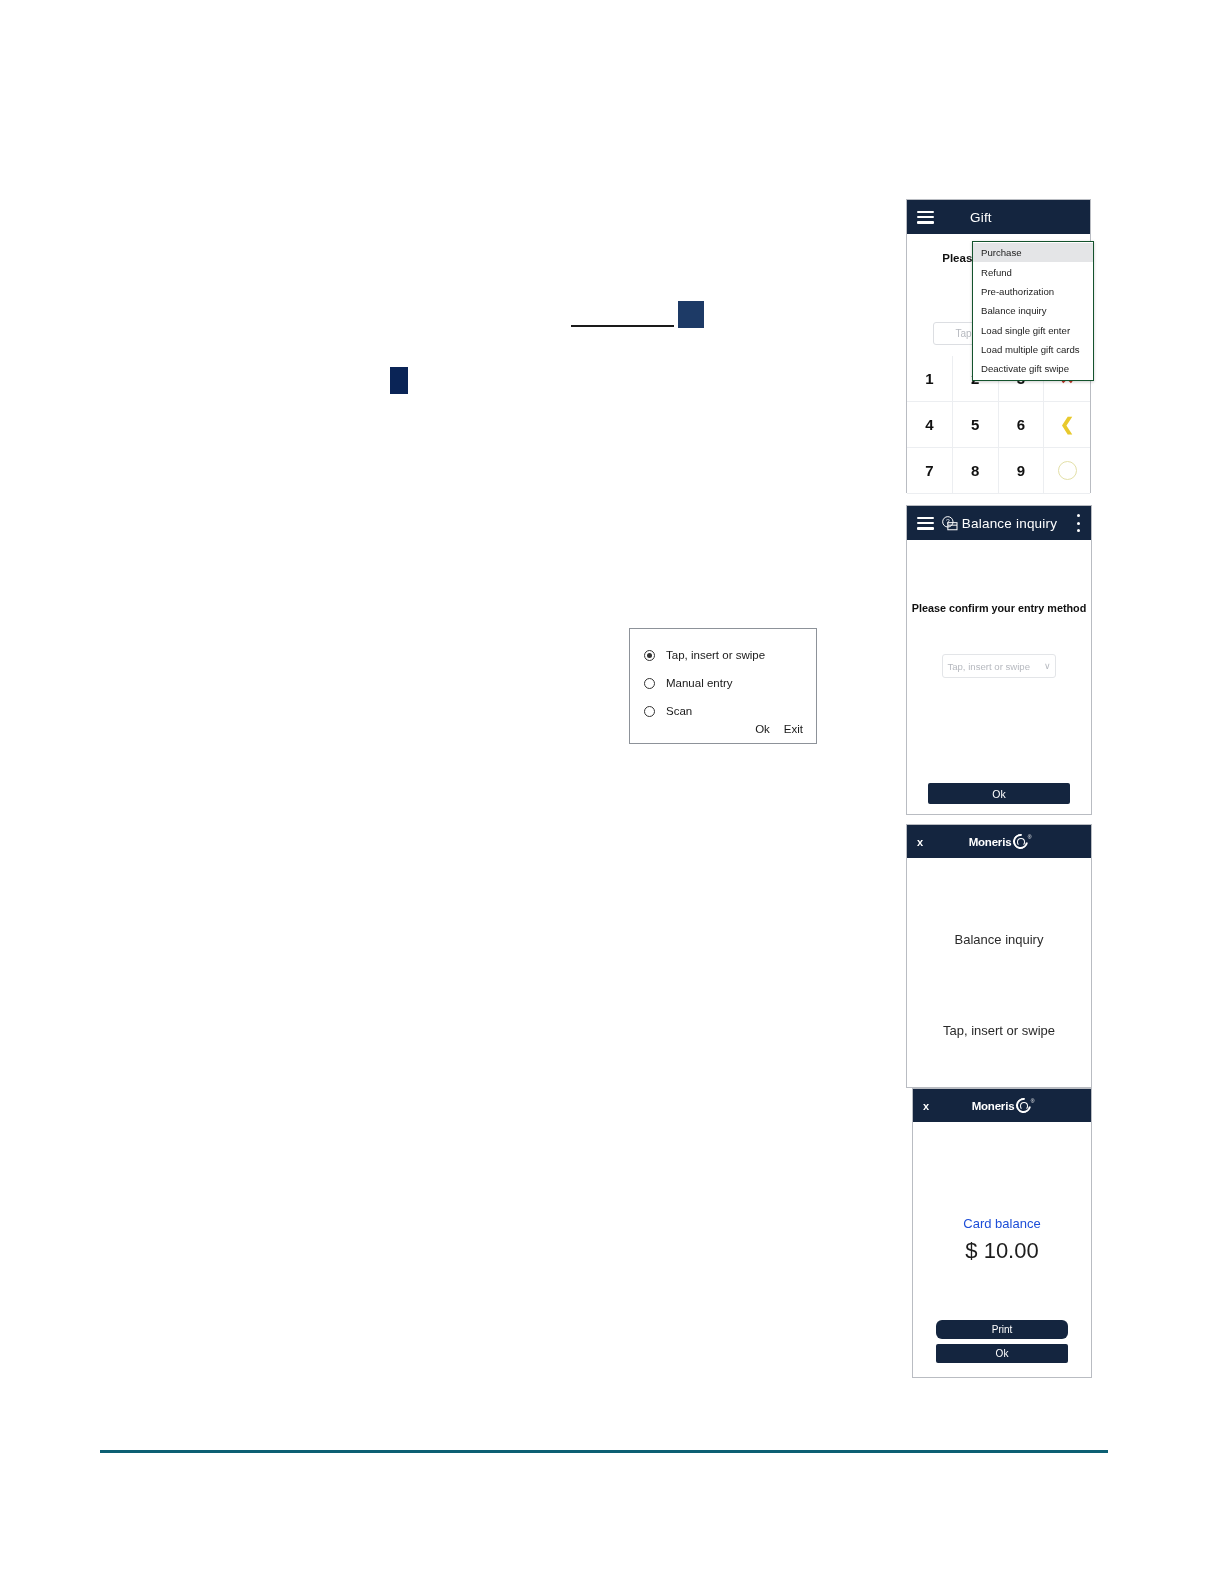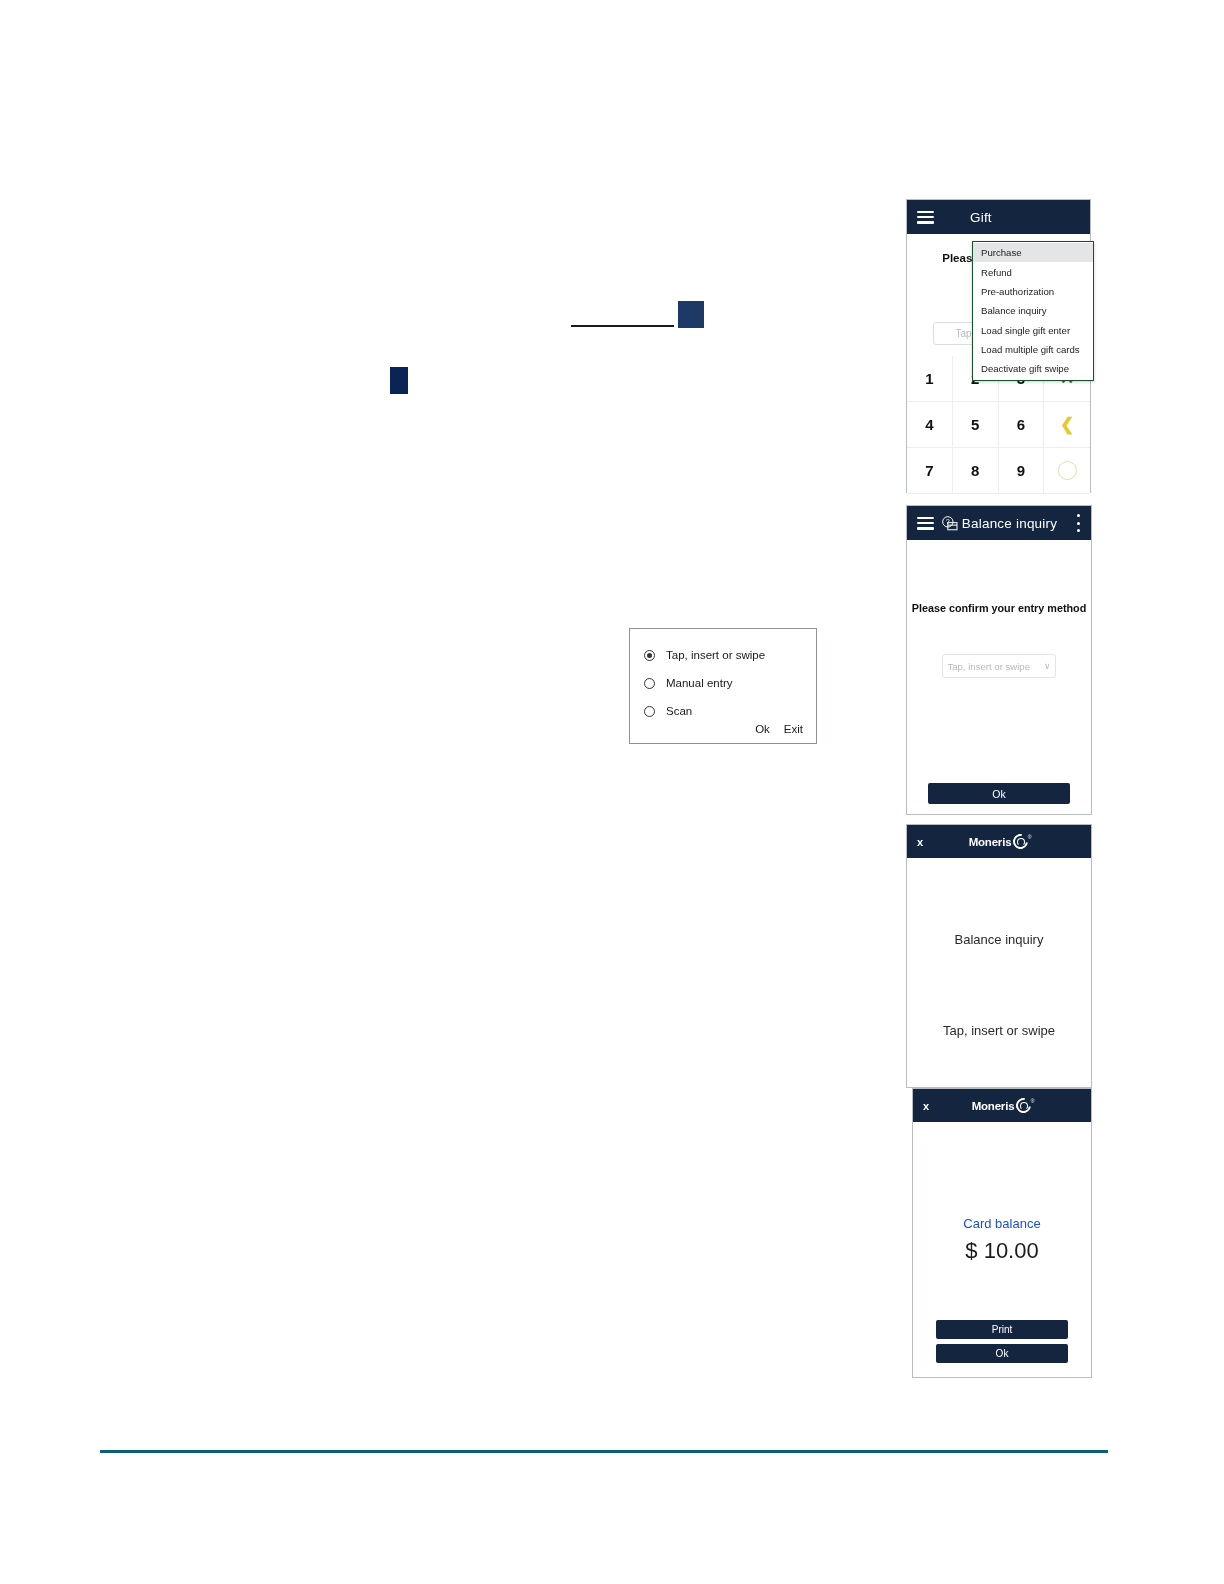--- a/index.html
+++ b/index.html
@@ -79,21 +79,21 @@
   .p3-line1{position:absolute;left:0;right:0;top:74px;text-align:center;font-size:13px;color:#2a2a2a;}
   .p3-line2{position:absolute;left:0;right:0;top:165px;text-align:center;font-size:13px;color:#2a2a2a;}
 
   
   #panel-balance{left:912px;top:1088px;width:180px;height:290px;}
   #panel-balance .body{position:relative;height:255px;}
   .p4-label{position:absolute;left:0;right:0;top:94px;text-align:center;font-size:13px;color:#1d4ed8;}
   .p4-value{position:absolute;left:0;right:0;top:116px;text-align:center;font-size:22px;color:#1d1d1d;}
   .p4-btn{position:absolute;left:23px;right:23px;height:19px;background:#14253f;color:#fff;
           font-size:10px;display:flex;align-items:center;justify-content:center;border-radius:2px;}
-  .p4-btn.print{bottom:38px;}
+  .p4-btn.print{bottom:38px;border-radius:6px;}
   .p4-btn.ok{bottom:14px;}
 
   
   #entry-dialog{position:absolute;left:629px;top:628px;width:188px;height:116px;background:#fff;
                 border:1px solid #8d9299;box-sizing:border-box;padding:12px 0 0 0;}
   .radio-row{display:flex;align-items:center;gap:11px;padding:0 0 0 14px;height:28px;}
   .radio{width:11px;height:11px;border:1.3px solid #333;border-radius:50%;box-sizing:border-box;
          position:relative;flex:none;}
   .radio.on:after{content:"";position:absolute;left:2px;top:2px;width:5px;height:5px;
                   background:#333;border-radius:50%;}

